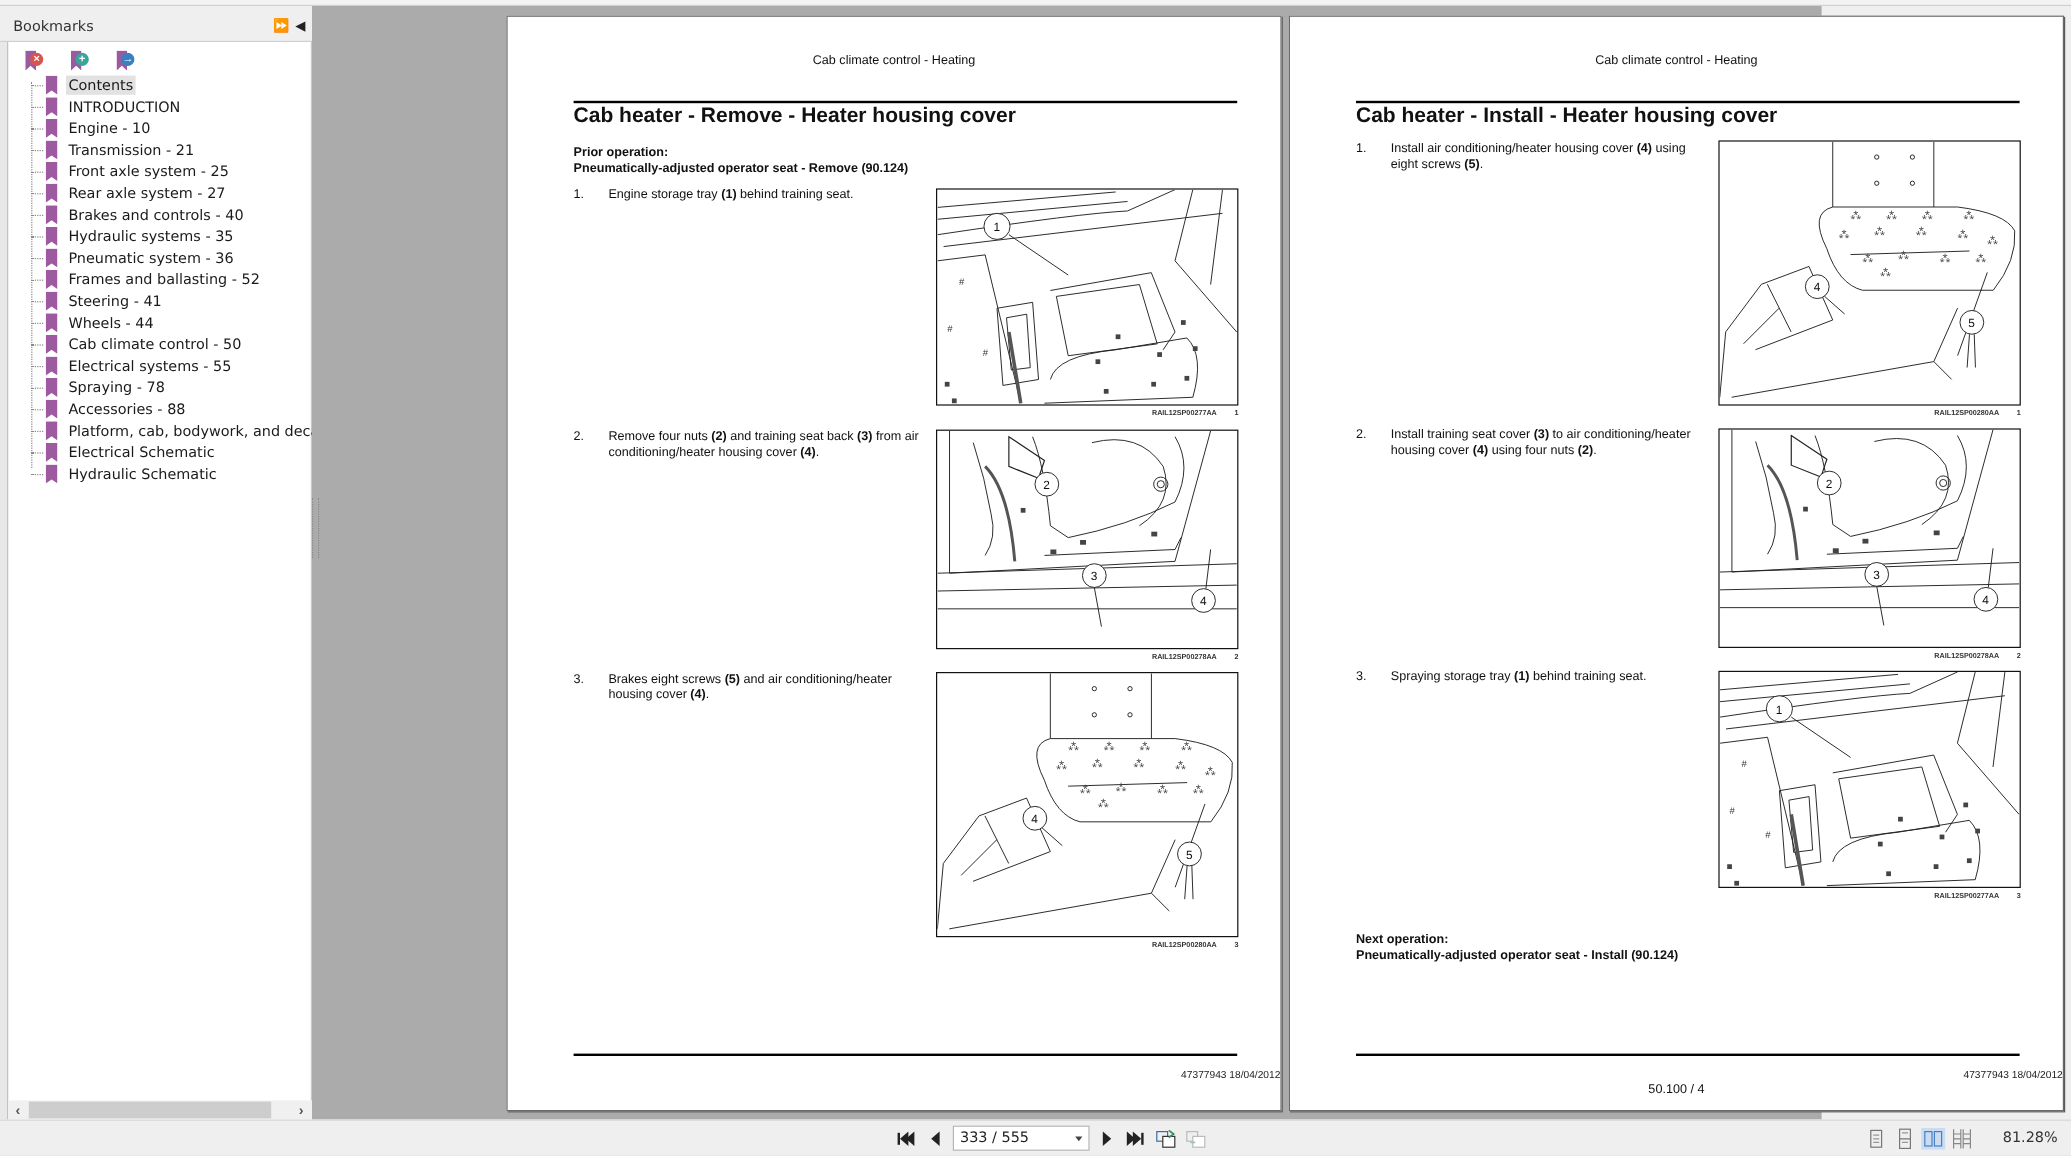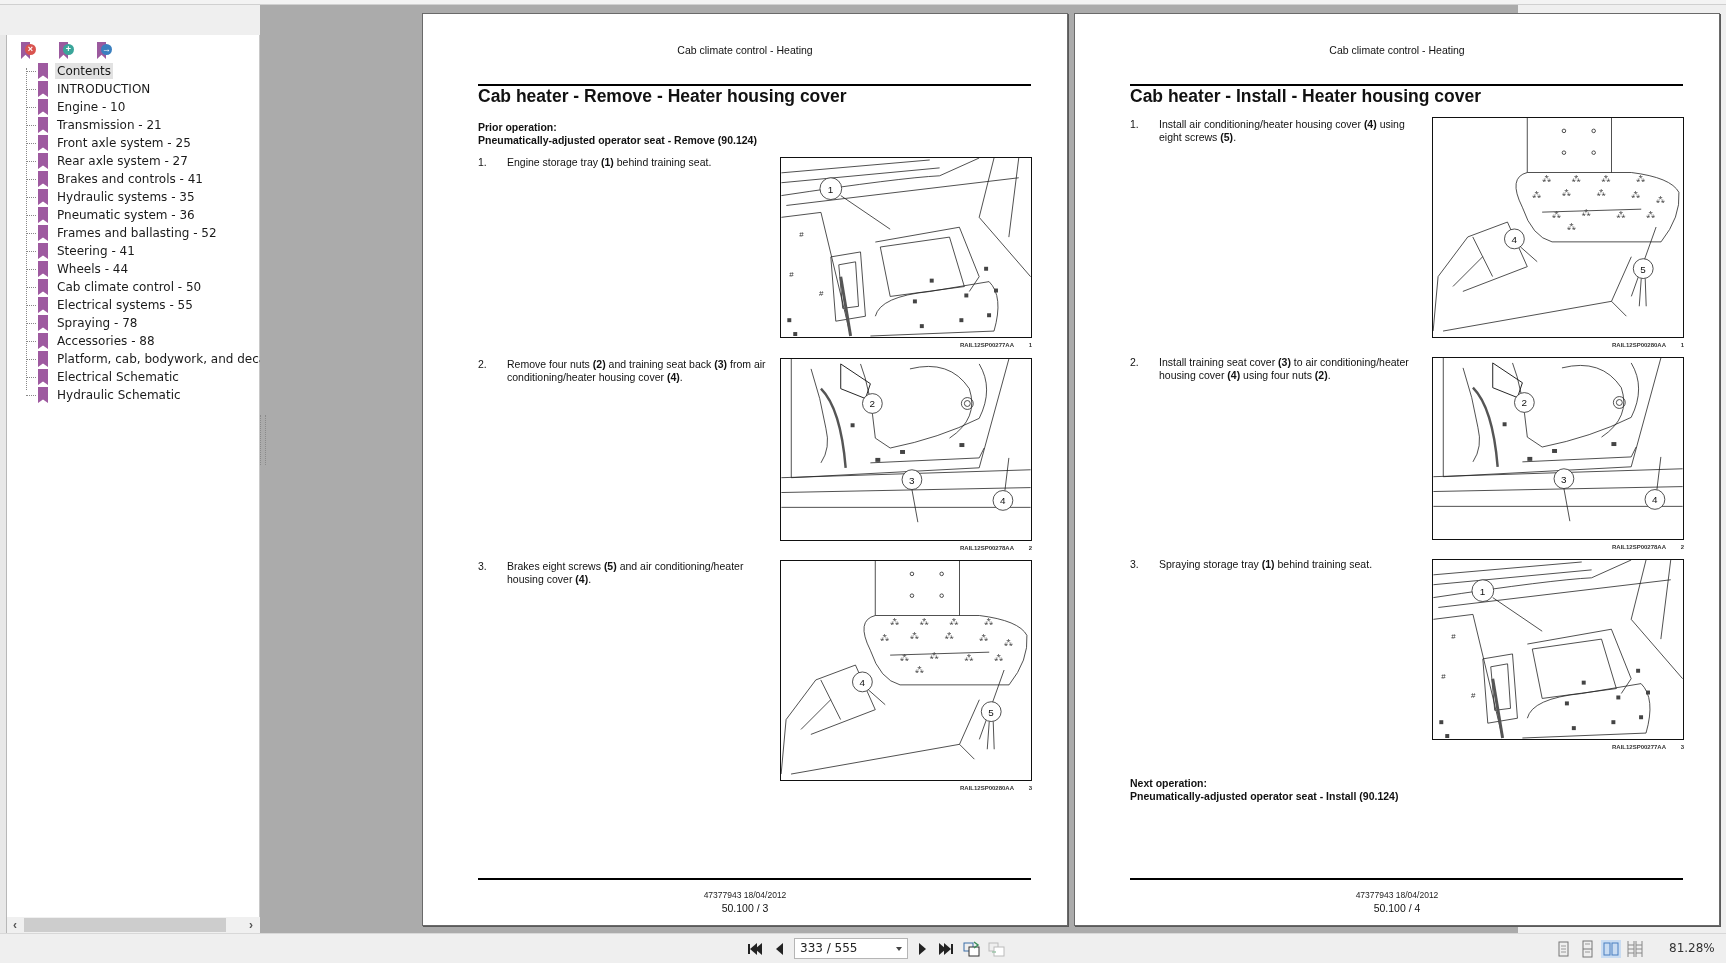--- a/index.html
+++ b/index.html
@@ -40,39 +40,44 @@
   .page .title { position: absolute; left: 55px; top: 72px; font-size: 17.5px; font-weight: bold; color: #111; }
   .page .op { position: absolute; left: 55px; font-size: 10.5px; font-weight: bold; color: #111; line-height: 13px; }
   .step { position: absolute; left: 55px; width: 290px; font-size: 10.5px; color: #111; line-height: 13px; }
   .step .num { position: absolute; left: 0; top: 0; }
   .step .txt { position: absolute; left: 29px; top: 0; width: 262px; }
   .step b { font-weight: bold; }
   .fig { position: absolute; left: 357px; width: 252px; border: 1px solid #111; background: #fff; overflow: hidden; }
   .fig svg { display: block; width: 100%; height: 100%; }
   .fig-cap { position: absolute; left: 357px; width: 252px; font-size: 6px; font-weight: bold; color: #333; text-align: right; }
   .fig-cap .fn { display: inline-block; width: 18px; text-align: right; }
-  .footer-meta { position: absolute; top: 876px; width: 100%; text-align: center; font-size: 8.5px; color: #222; }
+  .footer-meta { position: absolute; top: 876px; width: 100%; text-align: right; font-size: 8.5px; color: #222; }
   .footer-page { position: absolute; top: 888px; width: 100%; text-align: center; font-size: 10.5px; color: #111; }
 
   
   .bottombar { position: absolute; left: 0; top: 933px; width: 1726px; height: 30px; background: #efefef; border-top: 1px solid #d8d8d8; }
   .nav-btn { position: absolute; top: 6px; width: 20px; height: 18px; cursor: pointer; }
   .page-select { position: absolute; left: 794px; top: 4px; width: 114px; height: 21px; background: #fff; border: 1px solid #b5b5b5; font-family: "DejaVu Sans", sans-serif; font-size: 12px; color: #222; padding: 2px 5px; cursor: pointer; }
   .page-select .caret { position: absolute; right: 5px; top: 8px; width: 0; height: 0; border-left: 3px solid transparent; border-right: 3px solid transparent; border-top: 4px solid #444; }
   .view-btn { position: absolute; top: 6px; width: 20px; height: 18px; cursor: pointer; }
   .view-btn.active { background: #c9dcf2; }
   .zoom-level { position: absolute; left: 1669px; top: 7px; font-family: "DejaVu Sans", sans-serif; font-size: 12px; color: #333; }
 </style>
 </head>
 <body>
 
 <div class="app">
   <div class="topstrip"></div>
 
   <div class="sidebar">
+    <div class="sb-header">
+      <span class="sb-title">Bookmarks</span>
+      <span class="sb-hdr-btn" style="left:228px">⏩</span>
+      <span class="sb-hdr-btn" style="left:246px">◀</span>
+    </div>
     <div class="left-rail"></div>
     <div class="sb-panel">
       <div class="bm-tools">
         <div class="bm-tool">
           <span class="flag"></span>
           <span class="badge" style="background:#d9534f">×</span>
         </div>
         <div class="bm-tool">
           <span class="flag"></span>
           <span class="badge" style="background:#3aa59a">+</span>
@@ -110,21 +115,21 @@
             <span class="lbl">Front axle system - 25</span>
           </div>
         <div class="tree-item">
             <span class="dots"></span>
             <span class="bm-icon"></span>
             <span class="lbl">Rear axle system - 27</span>
           </div>
         <div class="tree-item">
             <span class="dots"></span>
             <span class="bm-icon"></span>
-            <span class="lbl">Brakes and controls - 41</span>
+            <span class="lbl">Brakes and controls - 40</span>
           </div>
         <div class="tree-item">
             <span class="dots"></span>
             <span class="bm-icon"></span>
             <span class="lbl">Hydraulic systems - 35</span>
           </div>
         <div class="tree-item">
             <span class="dots"></span>
             <span class="bm-icon"></span>
             <span class="lbl">Pneumatic system - 36</span>
@@ -308,21 +313,20 @@
           <circle cx="212" cy="152" r="10" fill="#fff"></circle>
             <line x1="210" y1="162" x2="208" y2="190"></line>
             <line x1="214" y1="162" x2="215" y2="190"></line>
             <text x="209" y="156" font-size="10" fill="#111" stroke="none">5</text>
         </svg>
       </div>
       <div class="fig-cap" style="top:771px"><span>RAIL12SP00280AA</span><span class="fn">3</span></div>
 
       <div class="rule" style="top:864px"></div>
       <div class="footer-meta">47377943 18/04/2012</div>
-      <div class="footer-page">50.100 / 3</div>
     </div>
 
     <div class="page" style="left:814px">
       <div class="running">Cab climate control - Heating</div>
       <div class="rule" style="top:70px"></div>
       <div class="title">Cab heater - Install - Heater housing cover</div>
 
       <div class="step" style="top:104px">
         <span class="num">1.</span>
         <span class="txt"><span>Install air conditioning/heater housing cover </span><b>(4)</b><span> using eight screws </span><b>(5)</b><span>.</span></span>

